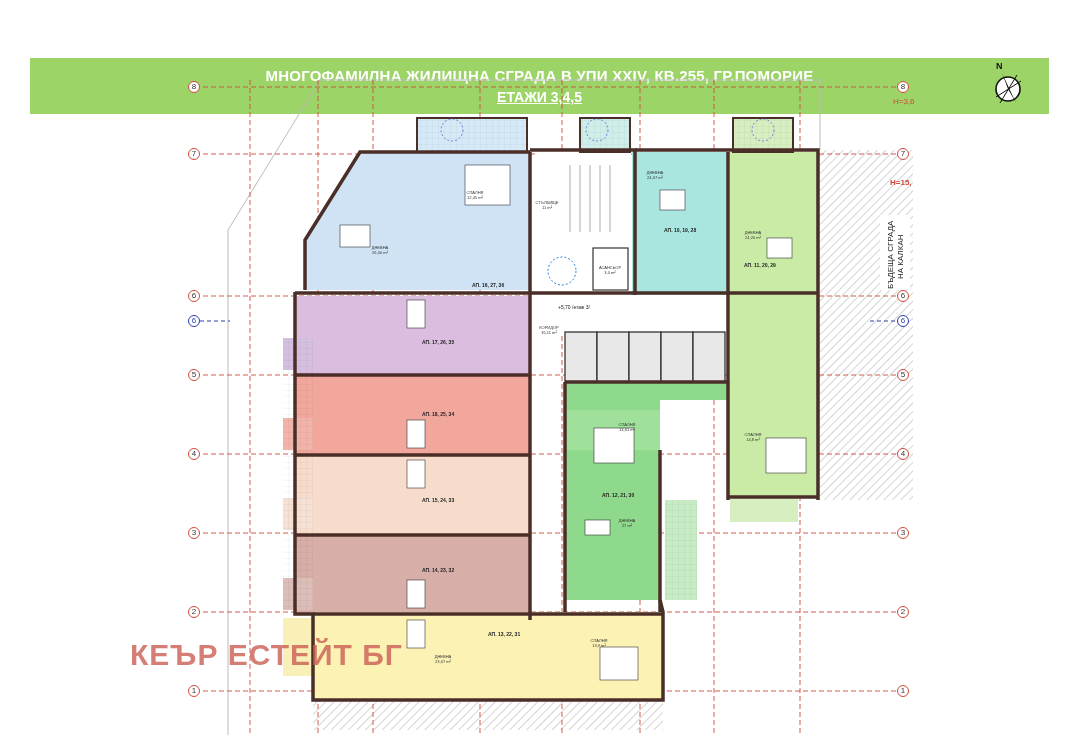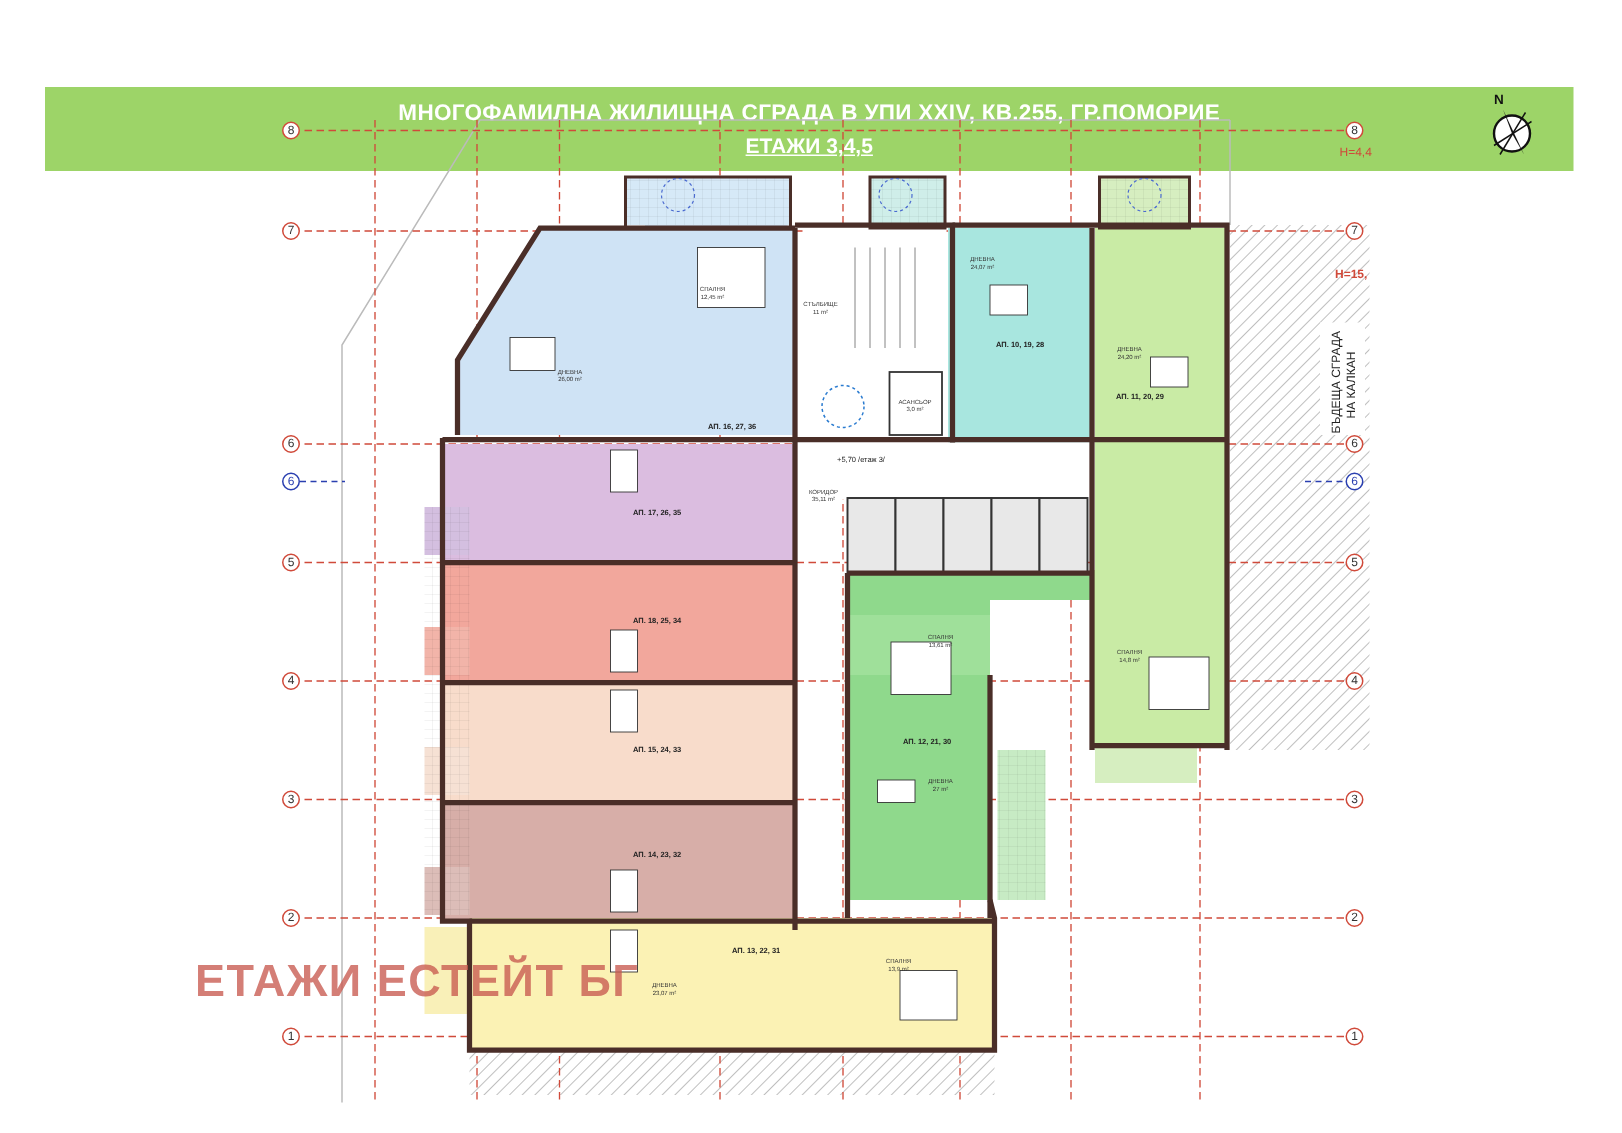--- a/index.html
+++ b/index.html
@@ -189,21 +189,21 @@
 <div class="grid-bubble" style="left:897px;top:81px;">8</div>
 <div class="grid-bubble" style="left:897px;top:148px;">7</div>
 <div class="grid-bubble" style="left:897px;top:290px;">6</div>
 <div class="grid-bubble blue" style="left:897px;top:315px;">6</div>
 <div class="grid-bubble" style="left:897px;top:369px;">5</div>
 <div class="grid-bubble" style="left:897px;top:448px;">4</div>
 <div class="grid-bubble" style="left:897px;top:527px;">3</div>
 <div class="grid-bubble" style="left:897px;top:606px;">2</div>
 <div class="grid-bubble" style="left:897px;top:685px;">1</div>
 
-<div class="h-label" style="left:893px;top:97px;">H=4,4</div>
+<div class="h-label" style="left:893px;top:97px;">H=3,6</div>
 <div class="h-label" style="left:890px;top:178px;font-weight:bold;">H=15,</div>
 
 <div class="side-note">
   <span style="left:6px;top:74px;">БЪДЕЩА СГРАДА</span>
   <span style="left:16px;top:64px;">НА КАЛКАН</span>
 </div>
 
 <div class="level-mark" style="left:558px;top:304px;">+5,70  /етаж 3/</div>
 
 <div class="apt-label" style="left:472px;top:282px;">АП. 16, 27, 36</div>
@@ -222,13 +222,13 @@
 <div class="room-label" style="left:738px;top:230px;width:30px;"><span>ДНЕВНА</span><br><span>24,20 m²</span></div>
 <div class="room-label" style="left:535px;top:200px;width:24px;"><span>СТЪЛБИЩЕ</span><br><span>11 m²</span></div>
 <div class="room-label" style="left:595px;top:265px;width:30px;"><span>АСАНСЬОР</span><br><span>3,0 m²</span></div>
 <div class="room-label" style="left:535px;top:325px;width:28px;"><span>КОРИДОР</span><br><span>35,11 m²</span></div>
 <div class="room-label" style="left:612px;top:422px;width:30px;"><span>СПАЛНЯ</span><br><span>13,61 m²</span></div>
 <div class="room-label" style="left:738px;top:432px;width:30px;"><span>СПАЛНЯ</span><br><span>14,8 m²</span></div>
 <div class="room-label" style="left:612px;top:518px;width:30px;"><span>ДНЕВНА</span><br><span>27 m²</span></div>
 <div class="room-label" style="left:428px;top:654px;width:30px;"><span>ДНЕВНА</span><br><span>23,07 m²</span></div>
 <div class="room-label" style="left:584px;top:638px;width:30px;"><span>СПАЛНЯ</span><br><span>13,9 m²</span></div>
 
-<div class="watermark">ЕТАЖИ ЕСТЕЙТ БГ</div>
+<div class="watermark">КЕЪР ЕСТЕЙТ БГ</div>
 
 </body></html>

